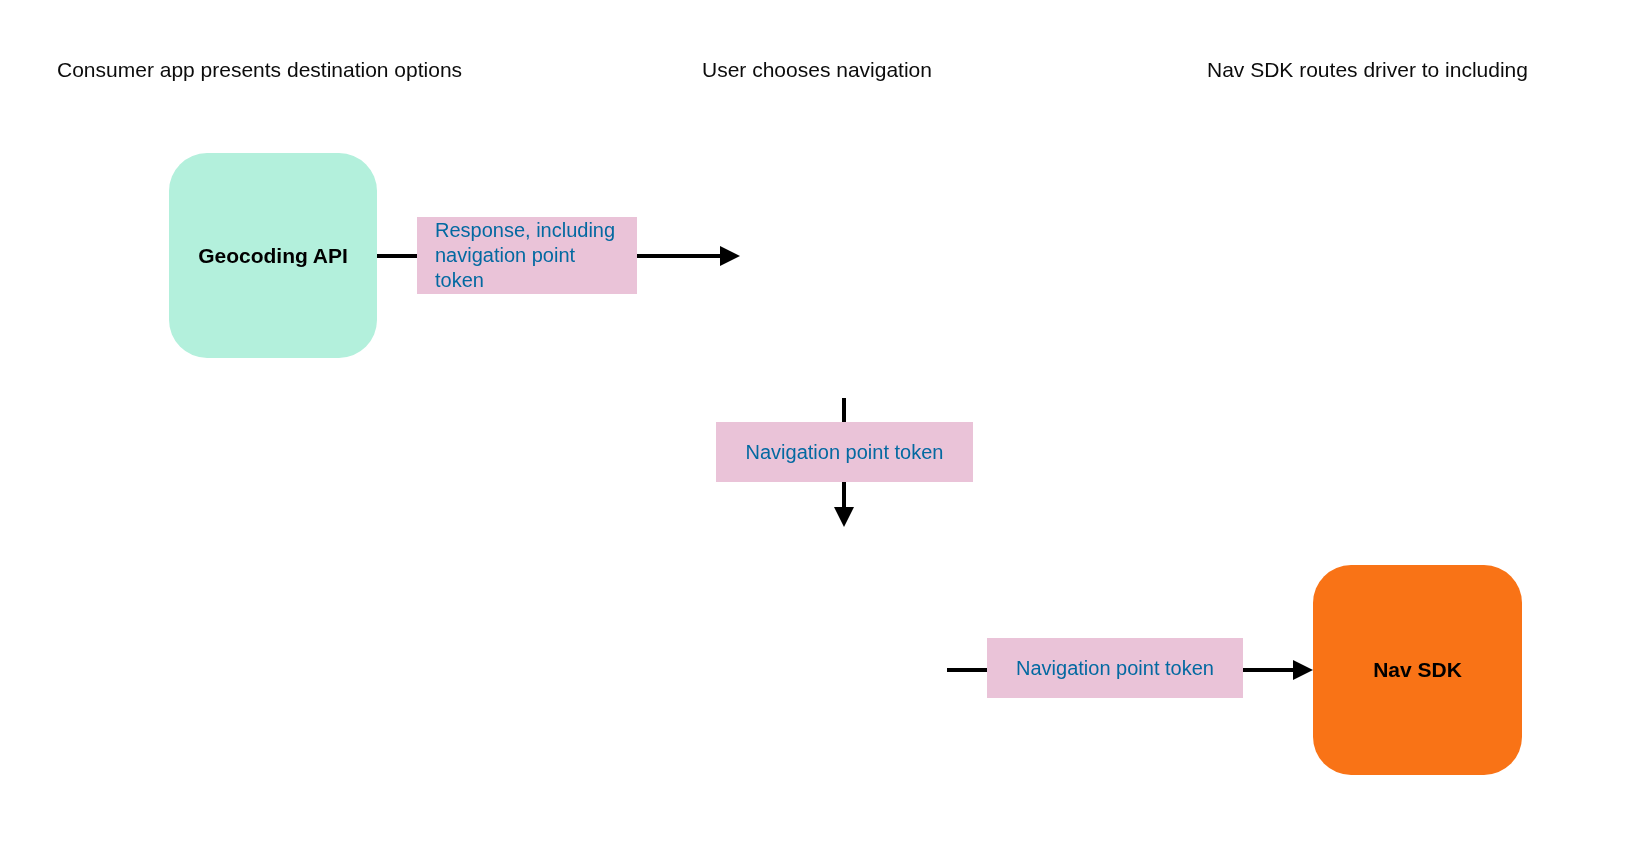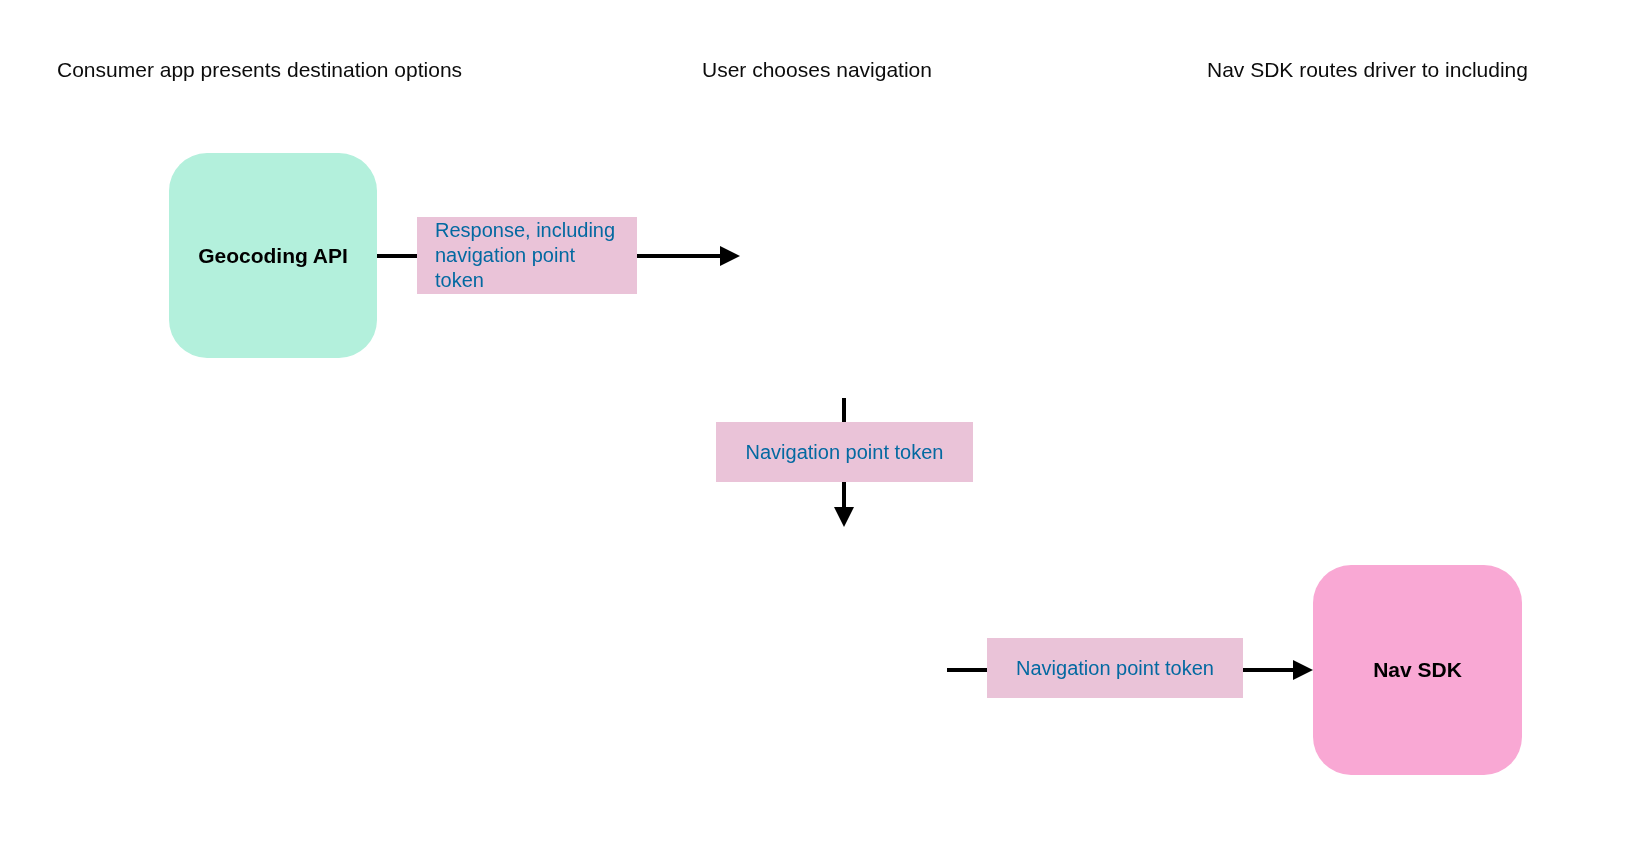--- a/index.html
+++ b/index.html
@@ -102,17 +102,17 @@
   <div class="edge-label" style="left: 987px; top: 638px; width: 256px; height: 60px; background-color: rgb(234, 195, 216);">
     <span>Navigation point token</span>
   </div>
 
   <div class="node" style="left: 169px; top: 153px; width: 208px; height: 205px; border-radius: 38px; background-color: rgb(179, 240, 220);">
     <span class="node-label">Geocoding API</span>
   </div>
 
 
 
-  <div class="node" style="left: 1313px; top: 565px; width: 209px; height: 210px; border-radius: 38px; background-color: #f9a8d4;">
+  <div class="node" style="left: 1313px; top: 565px; width: 209px; height: 210px; border-radius: 38px; background-color: #f97316;">
     <span class="node-label">Nav SDK</span>
   </div>
 
 </div>
 
 </body></html>

